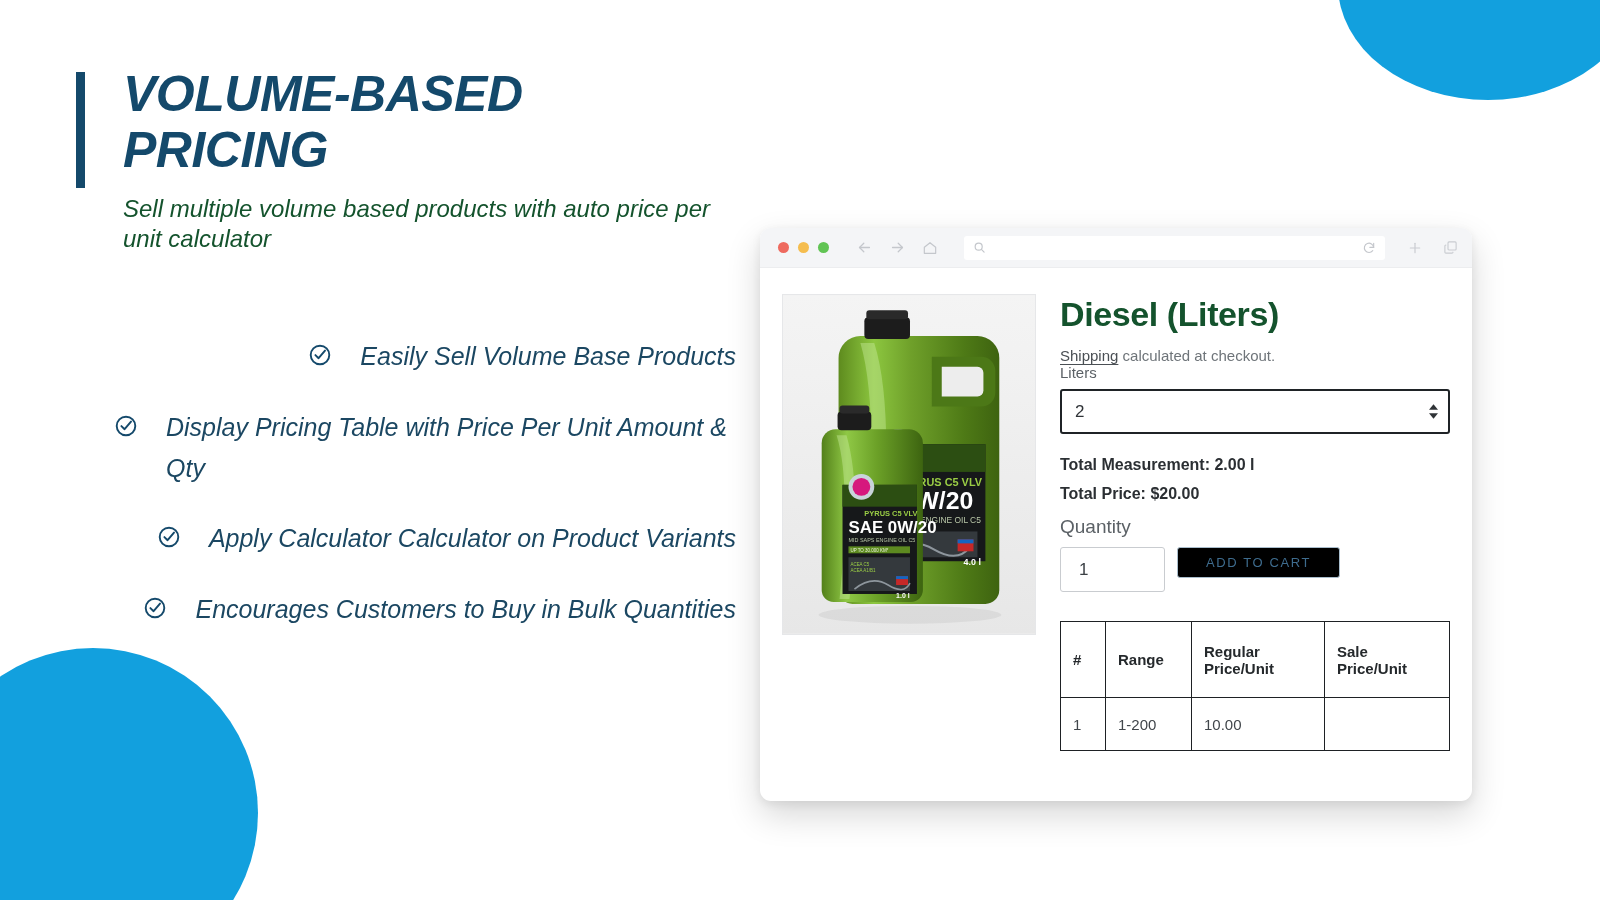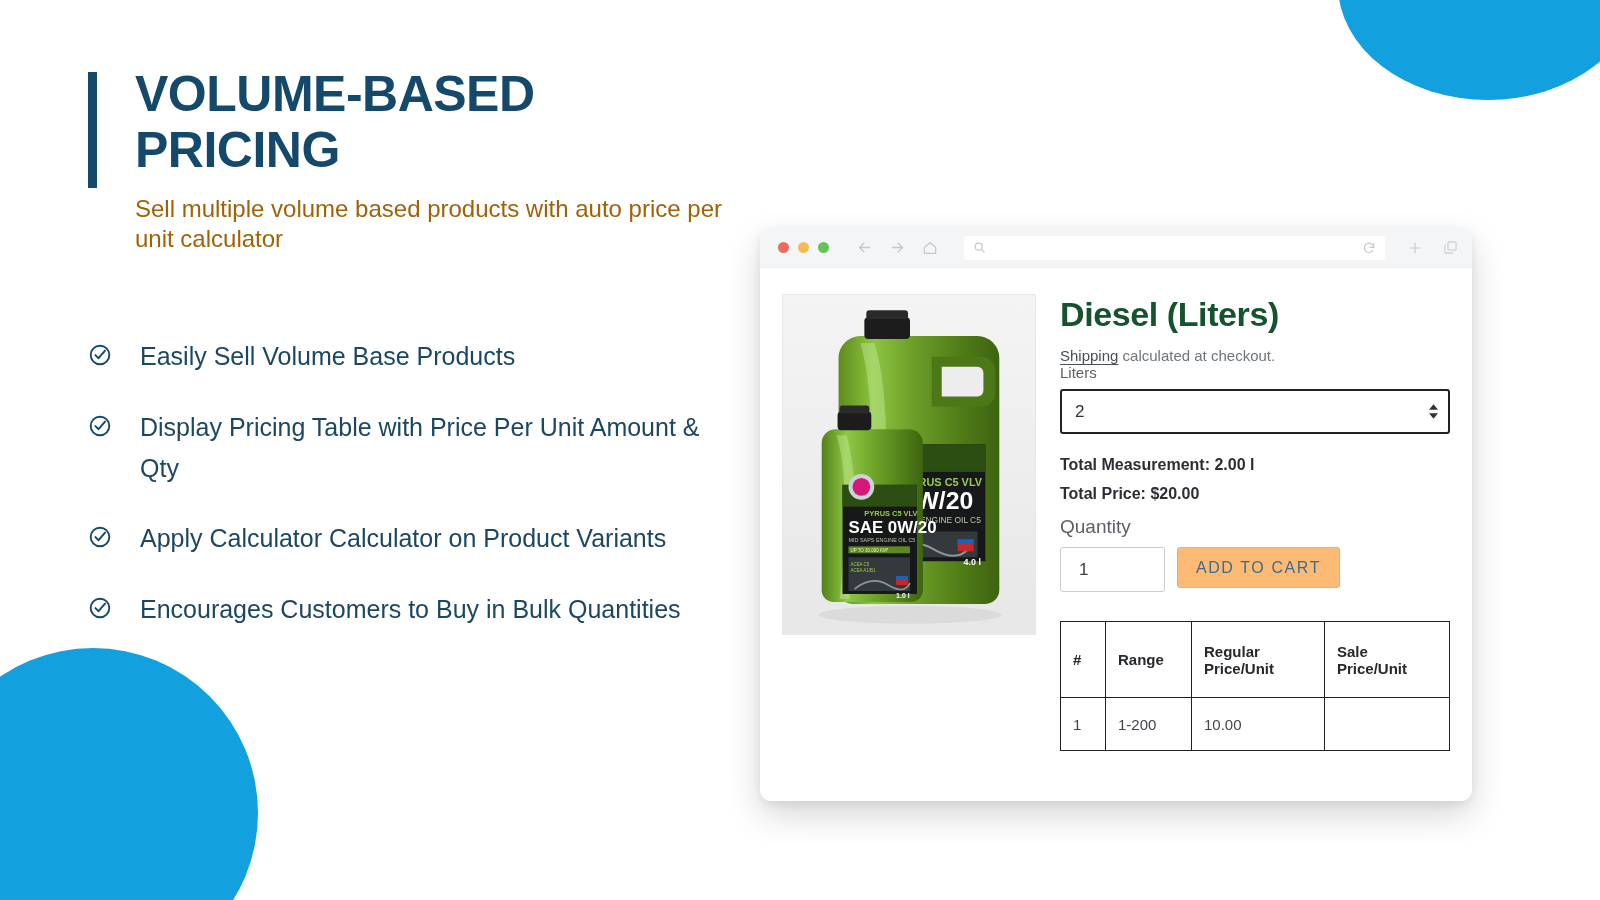--- a/index.html
+++ b/index.html
@@ -27,22 +27,23 @@
     right: -38px; top: -130px;
   }
   .blob-bl {
     width: 330px; height: 330px;
     left: -72px; bottom: -78px;
   }
 
   
   .left-col {
     position: absolute;
-    left: 88px; top: 66px;
+    left: 76px; top: 66px;
     width: 660px;
+    font-style: italic;
   }
 
   .title-wrap {
     position: relative;
     padding-left: 47px;
   }
   .title-bar {
     position: absolute;
     left: 0; top: 6px;
     width: 9px; height: 116px;
@@ -54,32 +55,33 @@
     font-weight: 800;
     letter-spacing: -0.5px;
     color: #14496B;
     text-transform: uppercase;
   }
   .subtitle {
     margin-top: 16px;
     font-size: 24px;
     line-height: 1.25;
     font-weight: 400;
-    color: #a16207;
+    color: #14532d;
   }
 
   .feature-list {
     margin-top: 82px;
     list-style: none;
   }
   .feature-item {
     display: flex;
     align-items: flex-start;
     gap: 28px;
     margin-bottom: 30px;
+    justify-content: flex-end;
   }
   .feature-icon {
     flex: 0 0 auto;
     width: 24px; height: 24px;
     margin-top: 7px;
     color: #14496B;
   }
   .feature-icon svg { display: block; width: 24px; height: 24px; }
   .feature-text {
     font-size: 25px;
@@ -224,26 +226,26 @@
     border: 1px solid #C9CCD0;
     border-radius: 3px;
     display: flex; align-items: center;
     padding-left: 18px;
     font-size: 17px;
     color: #3B4045;
     background: #fff;
   }
   .add-cart-btn {
     flex: 0 0 auto;
-    width: 163px; height: 41px;
+    width: 163px; height: 31px;
     border: 1px solid #A9BDCC;
     border-radius: 3px;
-    background: #fdba74;
+    background: #000000;
     display: flex; align-items: center; justify-content: center;
-    font-size: 16px;
+    font-size: 13px;
     letter-spacing: 1.6px;
     color: #3E6C8E;
     font-weight: 500;
   }
 
   
   .price-table {
     margin-top: 29px;
     width: 100%;
     border-collapse: collapse;

